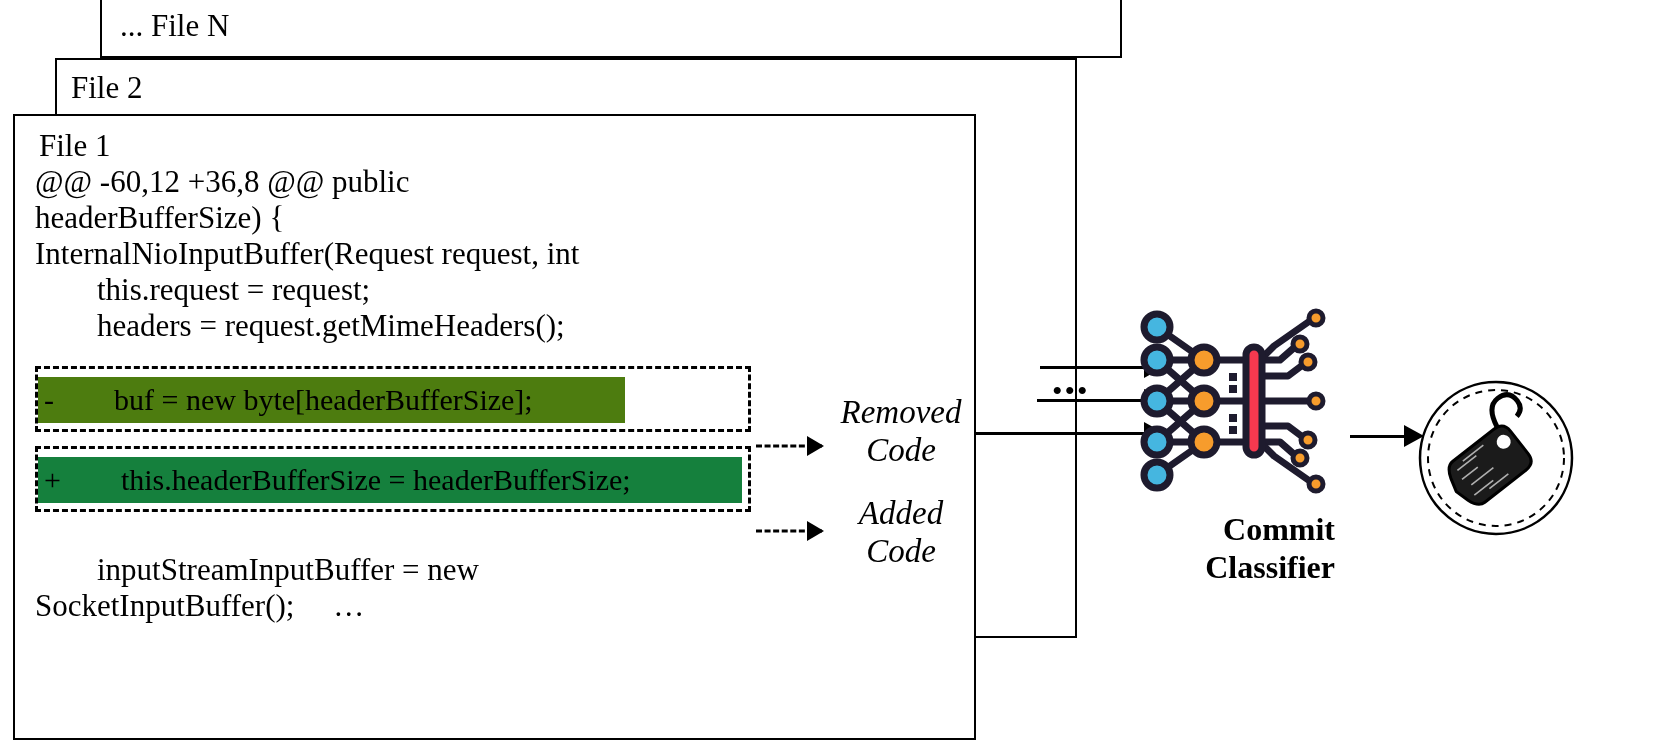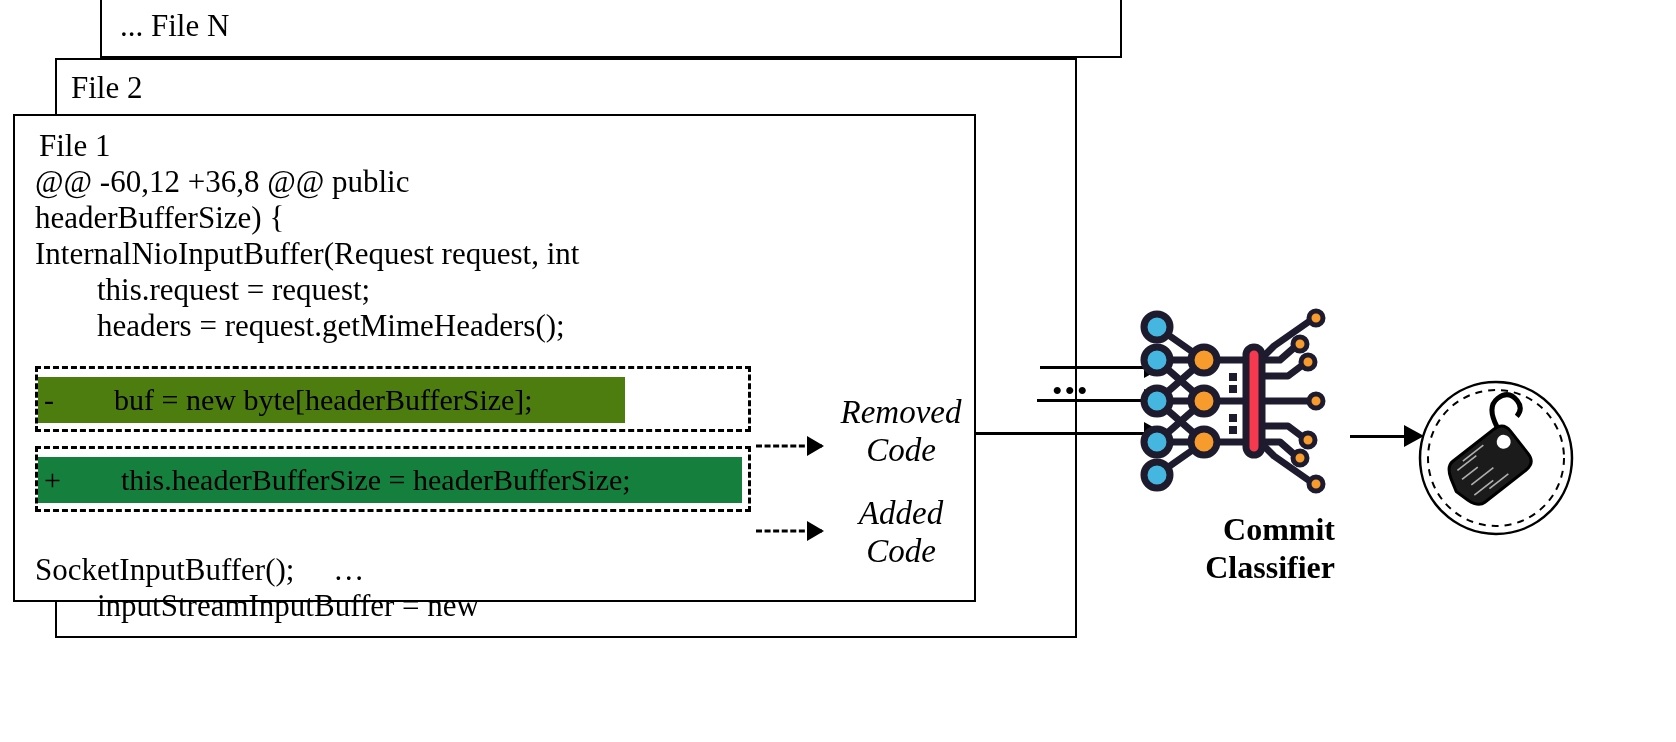--- a/index.html
+++ b/index.html
@@ -23,21 +23,21 @@
     line-height:1;
     white-space:nowrap;
   }
 
   #card-n{left:100px;top:-6px;width:1022px;height:64px;z-index:1;}
   #card-n .card-title{left:18px;top:14px;}
 
   #card-2{left:55px;top:58px;width:1022px;height:580px;z-index:2;}
   #card-2 .card-title{left:14px;top:12px;}
 
-  #card-1{left:13px;top:114px;width:963px;height:488px;z-index:3;text-decoration:underline;}
+  #card-1{left:13px;top:114px;width:963px;height:626px;z-index:3;text-decoration:underline;}
 
   
   #file1-body{
     position:absolute;left:20px;top:12px;right:10px;
     font-size:31px;line-height:36px;
   }
   .code-line{white-space:pre;}
   .lbl-file1{margin-left:4px;}
 
   
@@ -142,22 +142,22 @@
       <div class="diff-wrap" id="diff-removed">
         <div class="diff-line">-        buf = new byte[headerBufferSize];</div>
       </div>
 
       <div class="diff-wrap" id="diff-added">
         <div class="diff-line">+        this.headerBufferSize = headerBufferSize;</div>
       </div>
 
       <div style="height:40px"></div>
 
+      <div class="code-line">        inputStreamInputBuffer = new</div>
       <div class="code-line">SocketInputBuffer();     …</div>
-      <div class="code-line">        inputStreamInputBuffer = new</div>
     </div>
   </div>
 
   <div class="dash-arrow" style="left:756px;top:436px;width:66px;height:20px;">
     <div class="dline"></div>
       <div class="dhead"></div>
   </div>
   <div class="dash-arrow" style="left:756px;top:521px;width:66px;height:20px;">
     <div class="dline"></div>
       <div class="dhead"></div>

